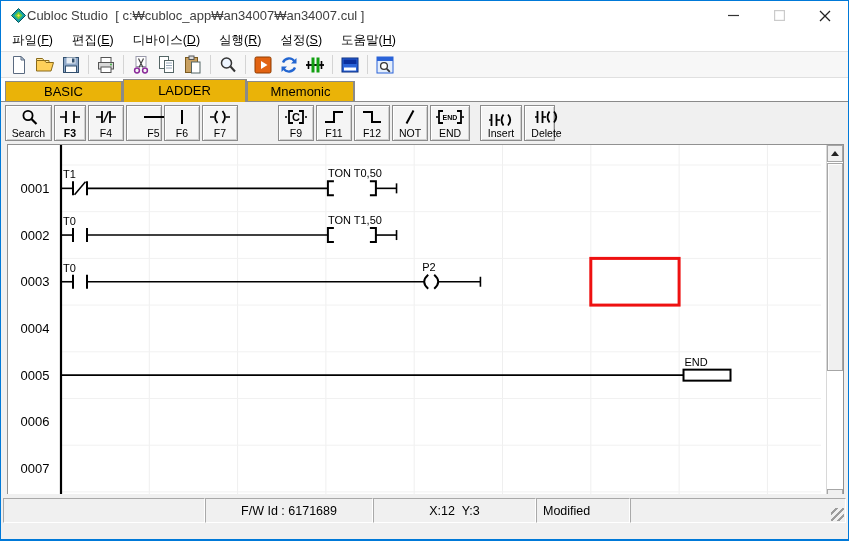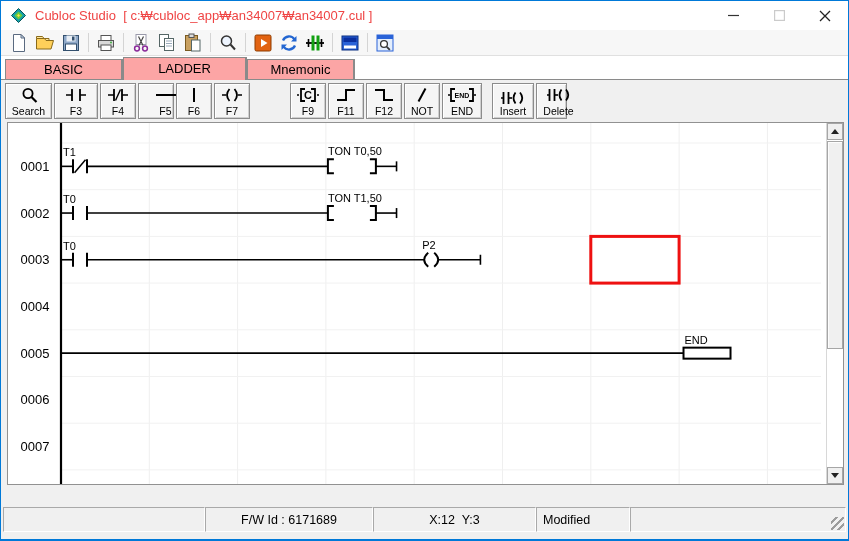--- a/index.html
+++ b/index.html
@@ -5,36 +5,36 @@
   * { margin:0; padding:0; box-sizing:border-box; }
   html,body { background:#888; }
   body { font-family:"Liberation Sans", sans-serif; }
   .window {
     position:relative; width:849px; height:541px; background:#f0f0f0;
     border:1px solid #0079d8; border-bottom-width:2px; overflow:hidden;
   }
   
   .titlebar { height:29px; background:#fff; display:flex; align-items:center; padding-left:9px; }
   .appicon { width:17px; height:17px; display:inline-flex; }
-  .title { font-size:13px; color:#ef4444; margin-left:8px; white-space:pre; }
+  .title { font-size:13px; color:#404040; white-space:pre; }
   .winbtns { margin-left:auto; display:flex; height:100%; }
   .wbtn { width:46px; height:100%; display:flex; align-items:center; justify-content:center; }
   
   .menubar { height:22px; background:#fff; display:flex; align-items:center; padding-left:4px;
              border-bottom:1px solid #e2e2e2; font-size:12.5px; }
   .mitem { padding:2px 7px; margin-right:5px; color:#000; }
   
   .toolbar { height:26px; background:#f7f7f7; display:flex; align-items:center; padding-left:5px;
              border-bottom:1px solid #e0e0e0; }
   .tbtn { width:26px; height:24px; display:flex; align-items:center; justify-content:center; }
   .tsep { width:1px; height:19px; background:#d4d4d4; margin:0 4px; }
   
   .tabstrip { position:relative; height:24px; background:#fff; border-bottom:1px solid #8a8a8a;
               display:flex; align-items:flex-end; padding-left:4px; }
-  .tab { height:20px; line-height:19px; text-align:center; font-size:13px; background:#fca5a5;
+  .tab { height:20px; line-height:19px; text-align:center; font-size:13px; background:#eab308;
          border:1px solid #8a8a8a; border-bottom:none; border-right-width:2px; color:#000; }
   .tab.active { height:23px; line-height:22px; margin-bottom:-1px; z-index:2; }
   
   .ladderbar { height:42px; background:#f0f0f0; display:flex; align-items:flex-start; padding:3px 0 0 4px; }
   .lbtn { height:36px; margin-right:2px; background:#f5f5f5; border:1px solid #8c8c8c;
           box-shadow:inset 1px 1px 0 #fff, inset -1px -1px 0 #cfcfcf;
           display:flex; flex-direction:column; align-items:center; justify-content:space-between;
           padding:3px 1px 1px; }
   .lbtn .lbl { font-size:10.5px; line-height:11px; color:#000; }
   .lbtn svg { display:block; }
@@ -46,21 +46,21 @@
   .vscroll { position:absolute; top:0; right:0; width:17px; height:100%; background:#fff;
              border-left:1px solid #d8d8d8; }
   .sbtn { position:absolute; left:0; width:16px; height:17px; background:#f0f0f0;
           border:1px solid #a6a6a6; display:flex; align-items:center; justify-content:center; }
   .sbtn.up { top:0; } .sbtn.down { bottom:0; }
   .tri-up { width:0; height:0; border:4px solid transparent; border-bottom:5px solid #222; margin-top:-4px; }
   .tri-down { width:0; height:0; border:4px solid transparent; border-top:5px solid #222; margin-bottom:-4px; }
   .sthumb { position:absolute; left:0; top:18px; width:16px; height:208px; background:#f0f0f0;
             border:1px solid #a6a6a6; box-shadow:inset 1px 1px 0 #fdfdfd; }
   
-  .statusbar { position:absolute; left:0; right:0; bottom:4px; height:32px; background:#f0f0f0;
+  .statusbar { position:absolute; left:0; right:0; bottom:13px; height:32px; background:#f0f0f0;
                display:flex; align-items:stretch; padding:4px 2px 3px 2px; font-size:12.5px; color:#000; }
   .sp { border:1px solid; border-color:#a9a9a9 #fff #fff #a9a9a9;
         display:flex; align-items:center; justify-content:center; white-space:pre; }
   .sp1 { width:202px; } .sp2 { width:168px; } .sp3 { width:163px; }
   .sp4 { width:94px; justify-content:flex-start; padding-left:6px; }
   .sp5 { flex:1; position:relative; }
   .grip { position:absolute; right:1px; bottom:1px; width:13px; height:13px;
           background:repeating-linear-gradient(135deg, rgba(0,0,0,0) 0 3px, #9c9c9c 3px 5px); }
 </style>
 </head>
@@ -89,20 +89,28 @@
           </svg>
       </span>
       <span class="wbtn">
         <svg width="12" height="12" viewBox="0 0 12 12">
             <path d="M1 1l10 10M11 1L1 11" stroke="#222" stroke-width="1.3"></path>
           </svg>
       </span>
     </span>
   </div>
 
+  <div class="menubar" id="menubar">
+      <span class="mitem">파일(<u>F</u>)</span>
+      <span class="mitem">편집(<u>E</u>)</span>
+      <span class="mitem">디바이스(<u>D</u>)</span>
+      <span class="mitem">실행(<u>R</u>)</span>
+      <span class="mitem">설정(<u>S</u>)</span>
+      <span class="mitem">도움말(<u>H</u>)</span>
+    </div>
 
   <div class="toolbar" id="toolbar">
       <div class="tbtn">
         <svg width="20" height="20" viewBox="0 0 20 20">
           <path d="M4.5 1.5h7.5l3.5 3.5v13.5H4.5z" fill="#fff" stroke="#5a6a80"></path>
           <path d="M12 1.5l3.5 3.5H12z" fill="#cfe0f2" stroke="#5a6a80"></path>
         </svg>
       </div>
       <div class="tbtn">
         <svg width="20" height="20" viewBox="0 0 20 20">
@@ -208,21 +216,21 @@
   <div class="ladderbar" id="ladderbar">
       <div class="lbtn" style="width: 47px;">
         <span>
           <svg width="22" height="17" viewBox="0 0 22 17">
             <circle cx="10" cy="6.5" r="4.6" fill="none" stroke="#000" stroke-width="1.8"></circle>
             <path d="M13.5 10l5 5" stroke="#000" stroke-width="2.2"></path>
           </svg>
         </span>
         <span class="lbl">Search</span>
       </div>
-      <div class="lbtn" style="width: 44px;">
+      <div class="lbtn" style="width: 32px; font-weight: bold;">
         <span>
           <svg width="24" height="16" viewBox="0 0 24 16">
             <path d="M2 8h6M16 8h6" stroke="#000" stroke-width="1.7"></path>
             <path d="M8 2v12M16 2v12" stroke="#000" stroke-width="1.8"></path>
           </svg>
         </span>
         <span class="lbl">F3</span>
       </div>
       <div class="lbtn" style="width: 36px;">
         <span>

